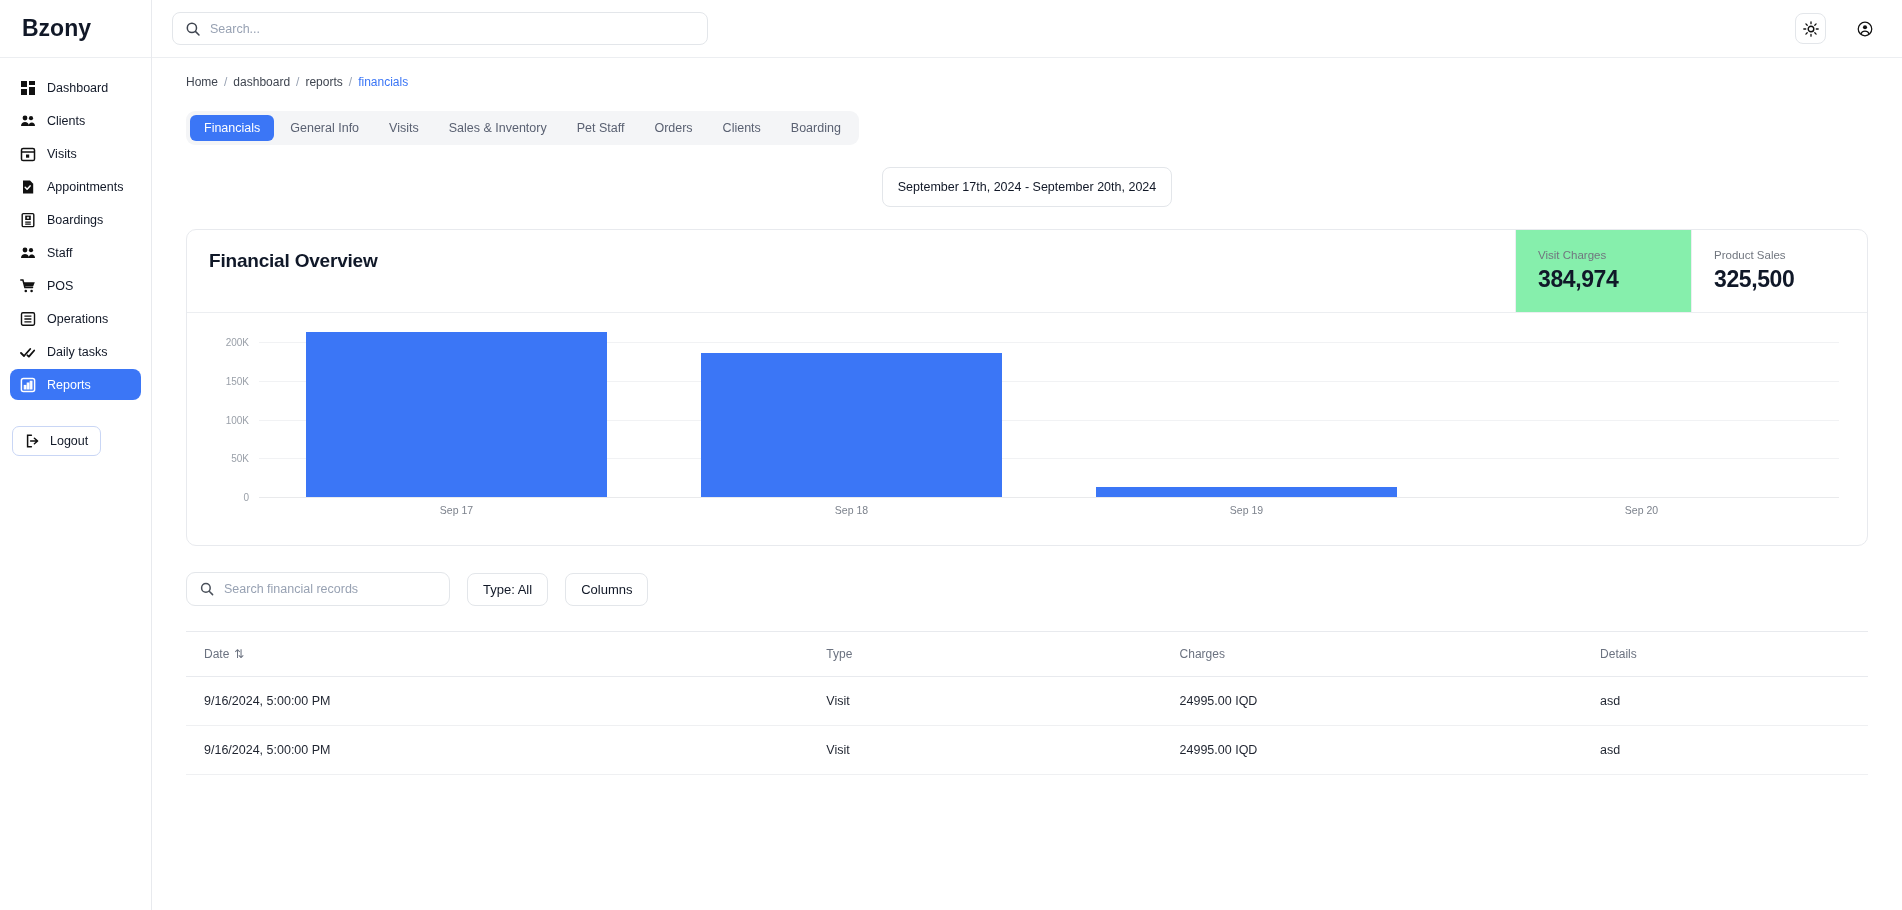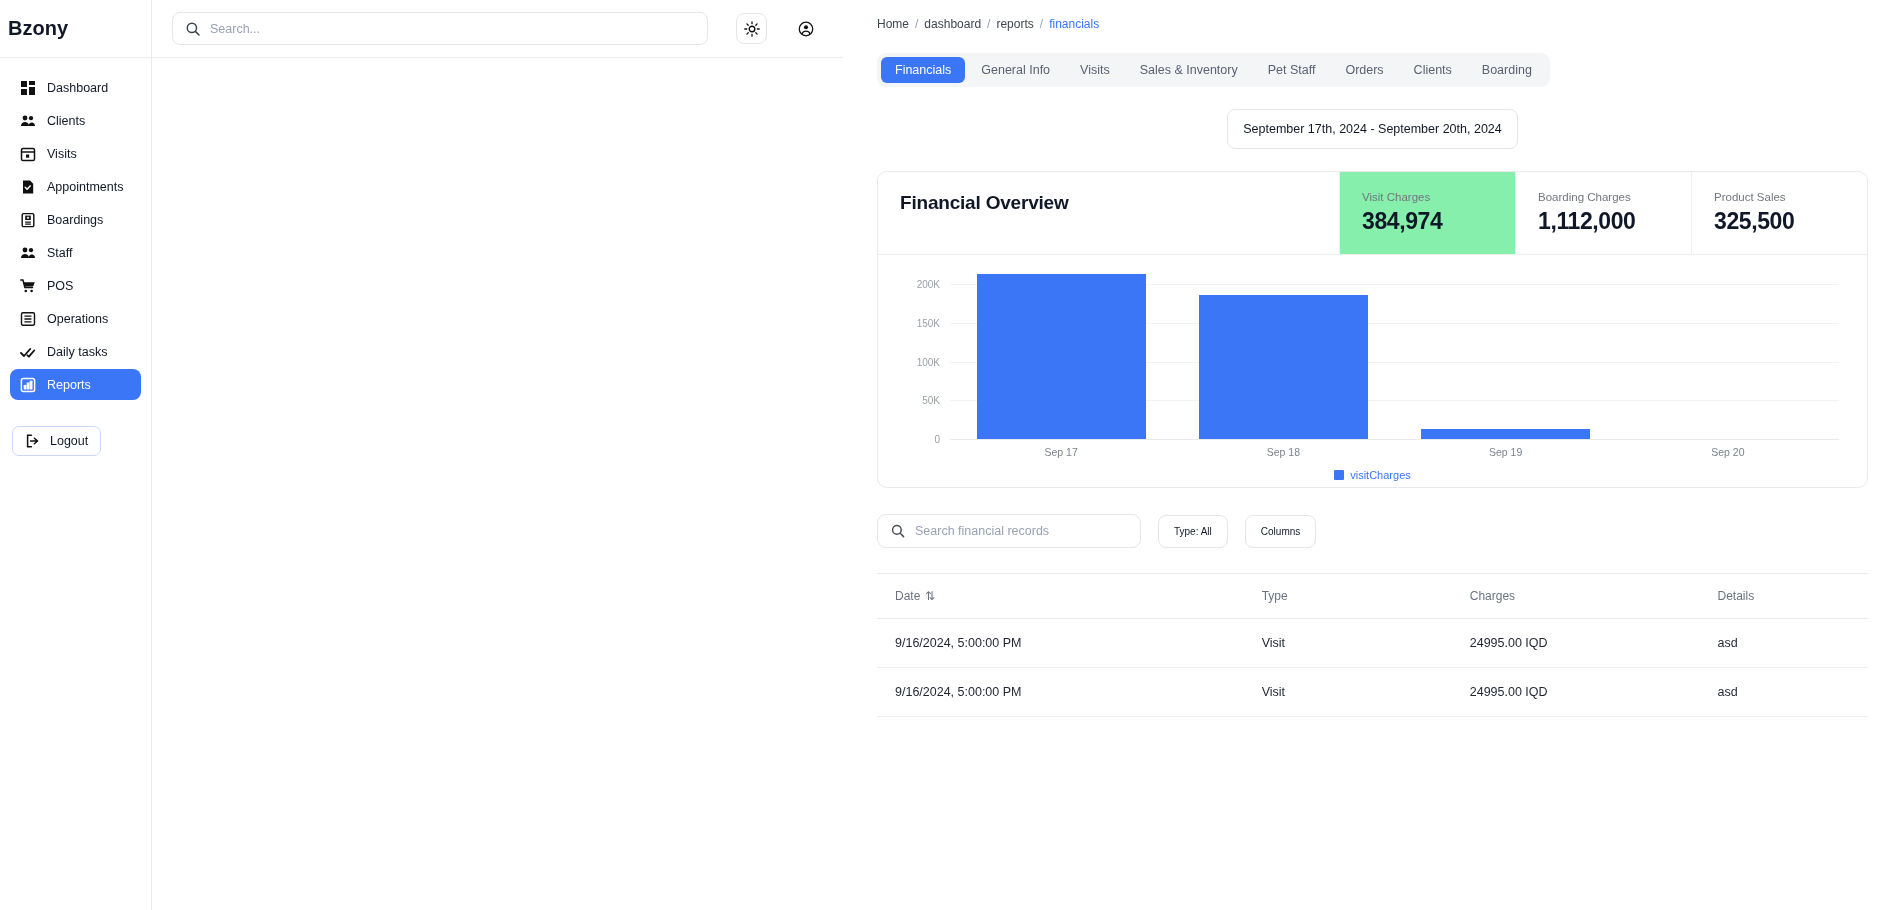--- a/index.html
+++ b/index.html
@@ -14,22 +14,22 @@
 
   
   .sidebar {
     width: 152px; min-width: 152px; height: 910px;
     background: #ffffff;
     border-right: 1px solid #e8eaee;
     display: flex; flex-direction: column;
   }
   .brand {
     height: 58px; display: flex; align-items: center;
-    padding-left: 8px;
-    font-size: 20px; font-weight: 600; color: #111827;
+    padding-left: 22px;
+    font-size: 23px; font-weight: 600; color: #111827;
     border-bottom: 1px solid #eceef1;
   }
   .nav { padding: 14px 10px 0 10px; display: flex; flex-direction: column; gap: 2px; }
   .nav-item {
     display: flex; align-items: center; gap: 11px;
     height: 31px; padding: 0 10px;
     border-radius: 8px;
     font-size: 12.5px; color: #111827;
     cursor: pointer; white-space: nowrap;
   }
@@ -40,21 +40,21 @@
   .logout-wrap { padding: 26px 10px 0 12px; }
   .logout-btn {
     display: inline-flex; align-items: center; gap: 9px;
     height: 30px; padding: 0 12px;
     border: 1px solid #c9d6f5; border-radius: 7px;
     background: #fff; color: #111827; font-size: 12.5px;
     cursor: pointer;
   }
 
   
-  .main { flex: 1; display: flex; flex-direction: row; min-width: 0; }
+  .main { flex: 1; display: flex; flex-direction: column; min-width: 0; }
   .topbar {
     height: 58px; min-height: 58px;
     border-bottom: 1px solid #eceef1;
     display: flex; align-items: center;
     padding: 0 22px 0 20px; gap: 14px; background: #fff;
   }
   .searchbox {
     width: 536px; height: 33px;
     border: 1px solid #e3e6ea; border-radius: 8px;
     display: flex; align-items: center; gap: 9px;
@@ -151,21 +151,21 @@
     width: 264px; height: 34px; border: 1px solid #e3e6ea; border-radius: 9px;
     display: flex; align-items: center; gap: 9px; padding: 0 12px; background: #fff;
   }
   .filter-search input {
     border: 0; outline: 0; font-size: 12.5px; flex: 1; font-family: inherit;
     color: #111827; background: transparent;
   }
   .filter-search input::placeholder { color: #98a2b3; }
   .pill-btn {
     height: 33px; padding: 0 15px; border: 1px solid #e3e6ea; border-radius: 8px;
-    background: #fff; font-size: 10px; color: #111827; cursor: pointer;
+    background: #fff; font-size: 13px; color: #111827; cursor: pointer;
     display: flex; align-items: center; font-family: inherit;
   }
 
   .table-wrap { margin: 25px 12px 0 12px; border-top: 1px solid #e8eaee; }
   table { width: 100%; border-collapse: collapse; }
   th {
     text-align: left; font-size: 12px; font-weight: 400; color: #6b7280;
     padding: 15px 0 15px 18px; border-bottom: 1px solid #e8eaee;
   }
   td {
@@ -375,24 +375,20 @@
 
       <section class="card">
         <div class="card-head">
           <div class="card-head-left">
             <div class="card-title">Financial Overview</div>
           </div>
           <div class="stats">
             <div class="stat active">
               <div class="stat-label">Visit Charges</div>
               <div class="stat-value">384,974</div>
-            </div>
-            <div class="stat">
-              <div class="stat-label">Boarding Charges</div>
-              <div class="stat-value">1,112,000</div>
             </div>
             <div class="stat">
               <div class="stat-label">Product Sales</div>
               <div class="stat-value">325,500</div>
             </div>
           </div>
         </div>
 
         <div class="chart-area">
           <div class="chart-inner">
@@ -424,24 +420,20 @@
                   <div class="barcell"></div>
                 </div>
             </div>
           </div>
           <div class="xlabels" id="xlabels">
               <div class="xlabel">Sep 17</div>
               <div class="xlabel">Sep 18</div>
               <div class="xlabel">Sep 19</div>
               <div class="xlabel">Sep 20</div>
             </div>
-          <div class="legend">
-            <span class="legend-swatch"></span>
-            <span class="legend-text">visitCharges</span>
-          </div>
         </div>
       </section>
 
       <div class="filters">
         <div class="filter-search">
           <span class="ico">
               <svg viewBox="0 0 16 16">
                 <circle cx="6.9" cy="6.9" r="4.3" fill="none" stroke="#4a505a" stroke-width="1.5"></circle>
                 <path d="M10.2 10.2L13.6 13.6" stroke="#4a505a" stroke-width="1.5" stroke-linecap="round"></path>
               </svg>

